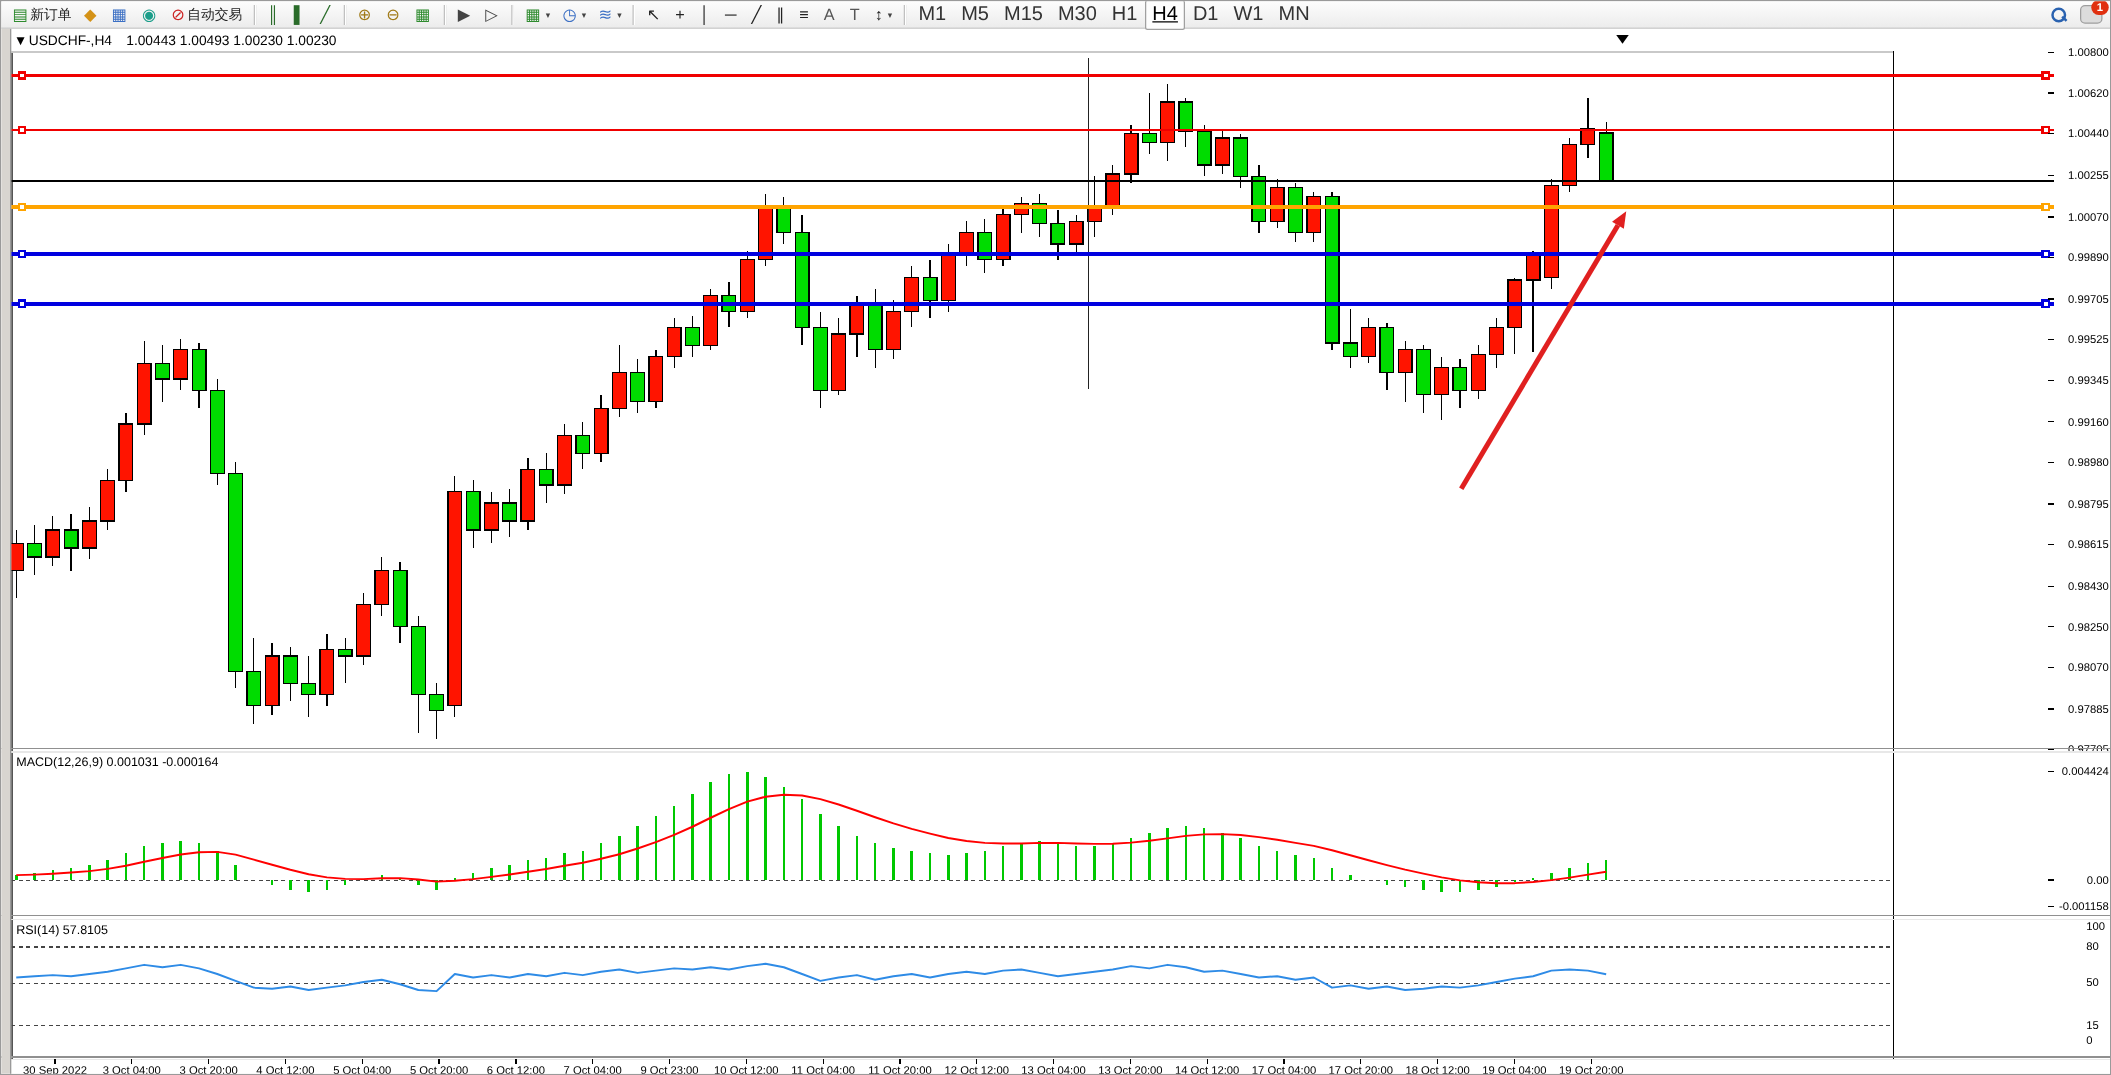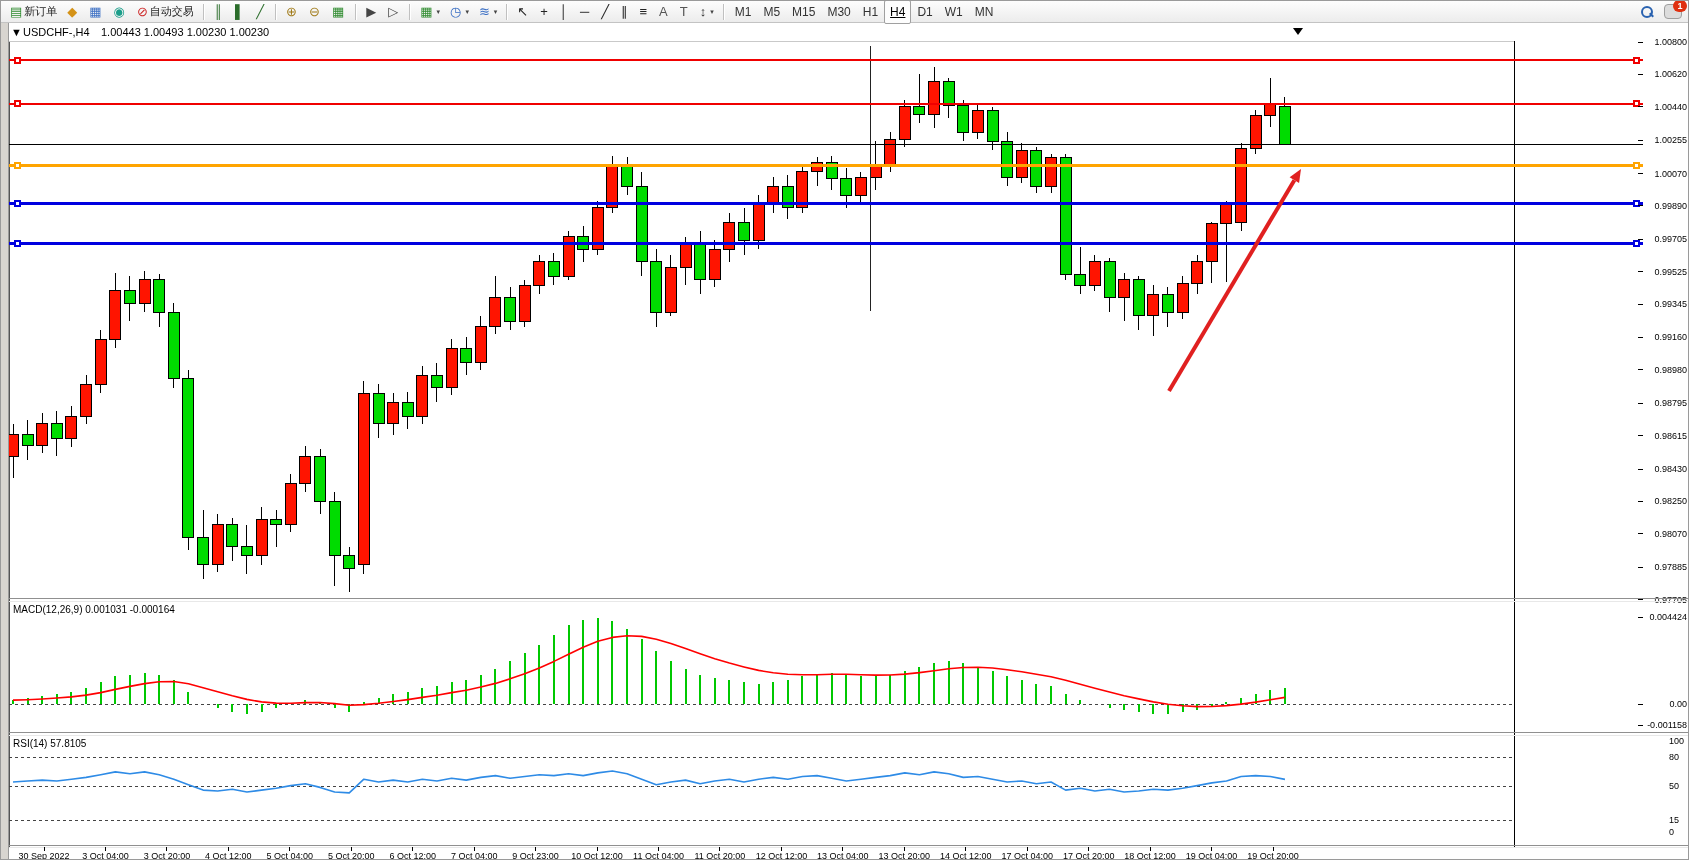--- a/index.html
+++ b/index.html
@@ -9,21 +9,21 @@
   .toolbar{position:absolute;left:0;top:0;width:1689px;height:22px;
            background:linear-gradient(#fdfdfd,#ececec);border-bottom:1px solid #c3c3c3;
            display:flex;align-items:center;padding-left:4px;box-sizing:border-box;z-index:5;}
   .tb-group{display:flex;align-items:center;height:22px;}
   .tb-sep{width:1px;height:16px;background:#c0c0c0;border-right:1px solid #fff;margin:0 4px;}
   .tb-btn{display:flex;align-items:center;height:18px;padding:0 3px;margin:0 1px;border:1px solid transparent;
           border-radius:2px;cursor:default;font-size:11px;color:#222;white-space:nowrap;}
   .tb-btn .glyph{font-size:13px;line-height:13px;margin-right:2px;}
   .tb-btn .dd{font-size:7px;color:#444;margin-left:2px;}
   .tb-btn.active{background:#fff;border:1px solid #9db8d2;}
-  .tf-btn{font-size:12px;color:#333;padding:2px 5px;margin:0;border:1px solid transparent;}
+  .tf-btn{font-size:16px;color:#333;padding:2px 5px;margin:0;border:1px solid transparent;}
   .tf-btn.active{background:#fdfdfd;border:1px solid #a0a0a0;border-radius:2px;color:#000;text-decoration:underline;}
   .tb-right{margin-left:auto;display:flex;align-items:center;padding-right:8px;}
   .search-ic{position:relative;width:14px;height:14px;margin-right:10px;}
   .search-ic .lens{position:absolute;left:1px;top:1px;width:8px;height:8px;border:2px solid #2a62b0;border-radius:50%;}
   .search-ic .tail{position:absolute;left:9px;top:9px;width:5px;height:2px;background:#2a62b0;transform:rotate(45deg);}
   .chat-ic{position:relative;width:16px;height:13px;background:#dcdcdc;border:1px solid #9e9e9e;border-radius:4px;}
   .chat-badge{position:absolute;right:-6px;top:-5px;min-width:12px;height:12px;border-radius:7px;background:#e03010;
               color:#fff;font-size:9px;line-height:12px;text-align:center;padding:0 1px;font-weight:bold;}
   
   #chart{position:absolute;left:0;top:22px;}

